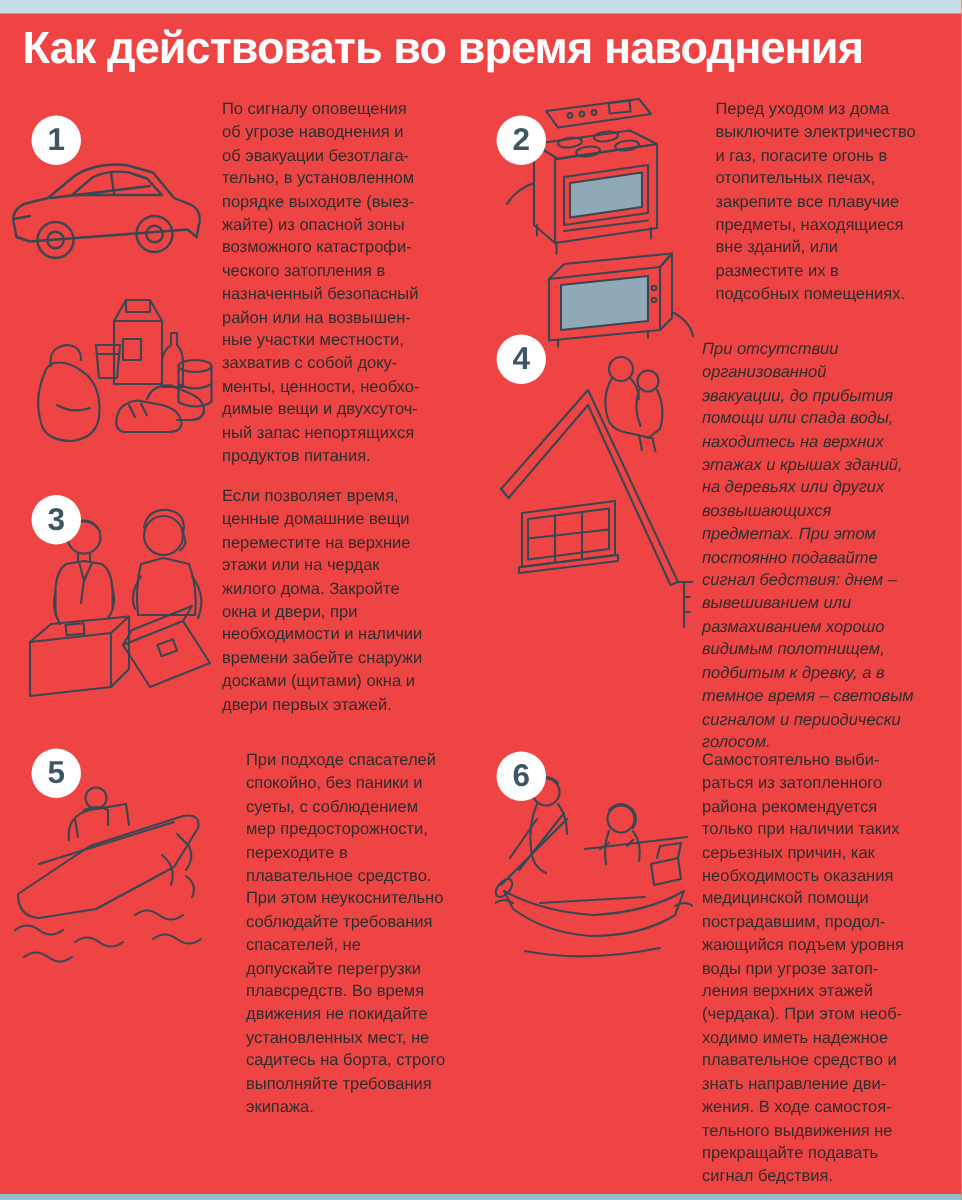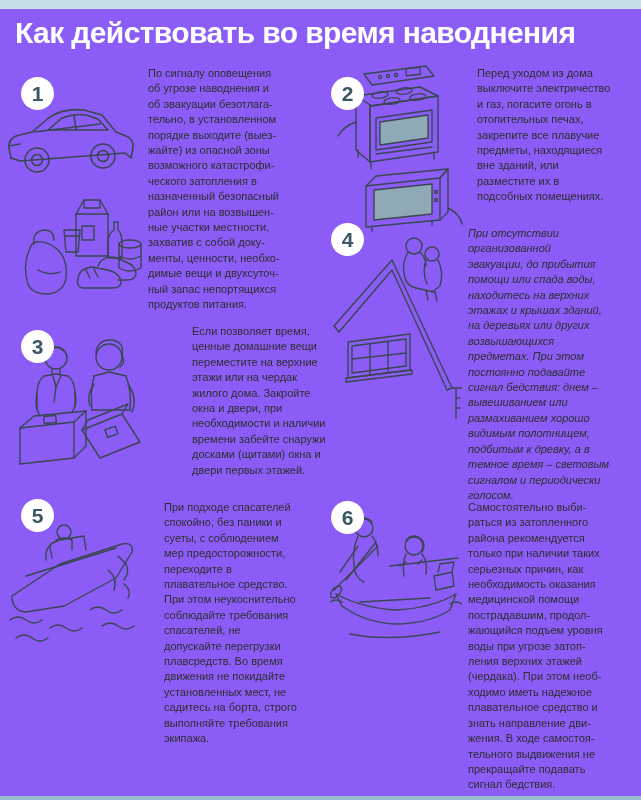--- a/index.html
+++ b/index.html
@@ -1,20 +1,20 @@
 <!DOCTYPE html>
 <html><head>
 <meta charset="utf-8">
 <style>
   * { margin:0; padding:0; box-sizing:border-box; }
   html,body { width:641px; }
   body { font-family:"Liberation Sans", sans-serif; }
   .poster {
     position:relative; width:641px; height:800px;
-    background:#8b5cf6; overflow:hidden;
+    background:#ef4444; overflow:hidden;
   }
   .top-band {
     position:absolute; top:0; left:0; width:641px; height:9px;
     background:#c7dde7;
   }
   .bottom-band {
     position:absolute; bottom:0; left:0; width:641px; height:4px;
     background:#97bccc;
   }
   .title {
@@ -31,21 +31,21 @@
   }
   .txt {
     position:absolute; font-size:11px; line-height:15.4px;
     color:#2e2e2e; white-space:pre-line;
   }
   .illus { position:absolute; z-index:1; }
   .illus svg { display:block; }
   
   .txt-1 { left:148px; top:66px;  width:178px; }
   .txt-2 { left:446px; top:66px;  width:172px;margin-left:31px; }
-  .txt-3 { left:148px; top:324px; width:178px;margin-left:44px; }
+  .txt-3 { left:148px; top:324px; width:178px; }
   .txt-4 { left:468px; top:226px; width:172px;font-style:italic; }
   .txt-5 { left:148px; top:500px; width:178px;margin-left:16px; }
   .txt-6 { left:468px; top:500px; width:172px; }
   
   .num-1 { left:21px;  top:77px;  }
   .num-2 { left:331px; top:77px;  }
   .num-3 { left:21px;  top:330px; }
   .num-4 { left:331px; top:223px; }
   .num-5 { left:21px;  top:499px; }
   .num-6 { left:331px; top:501px; }

